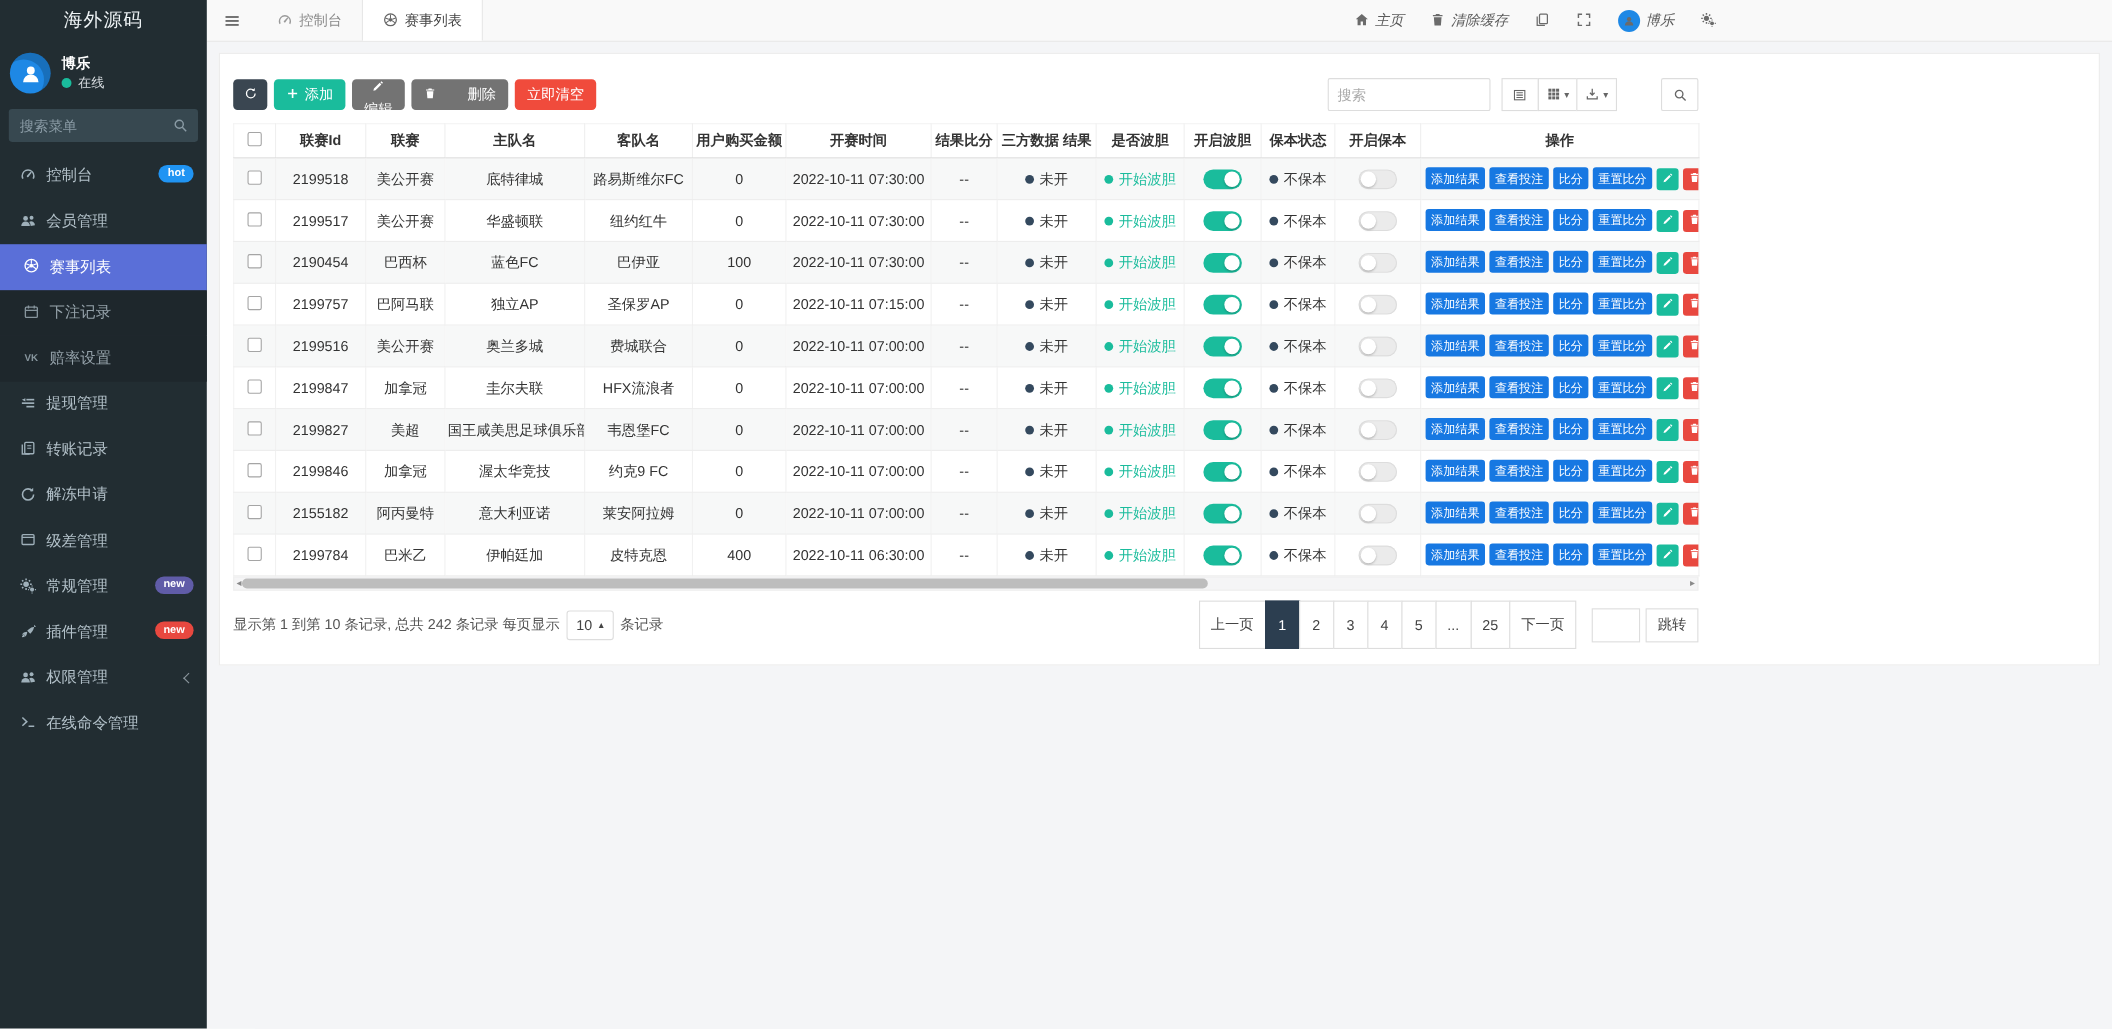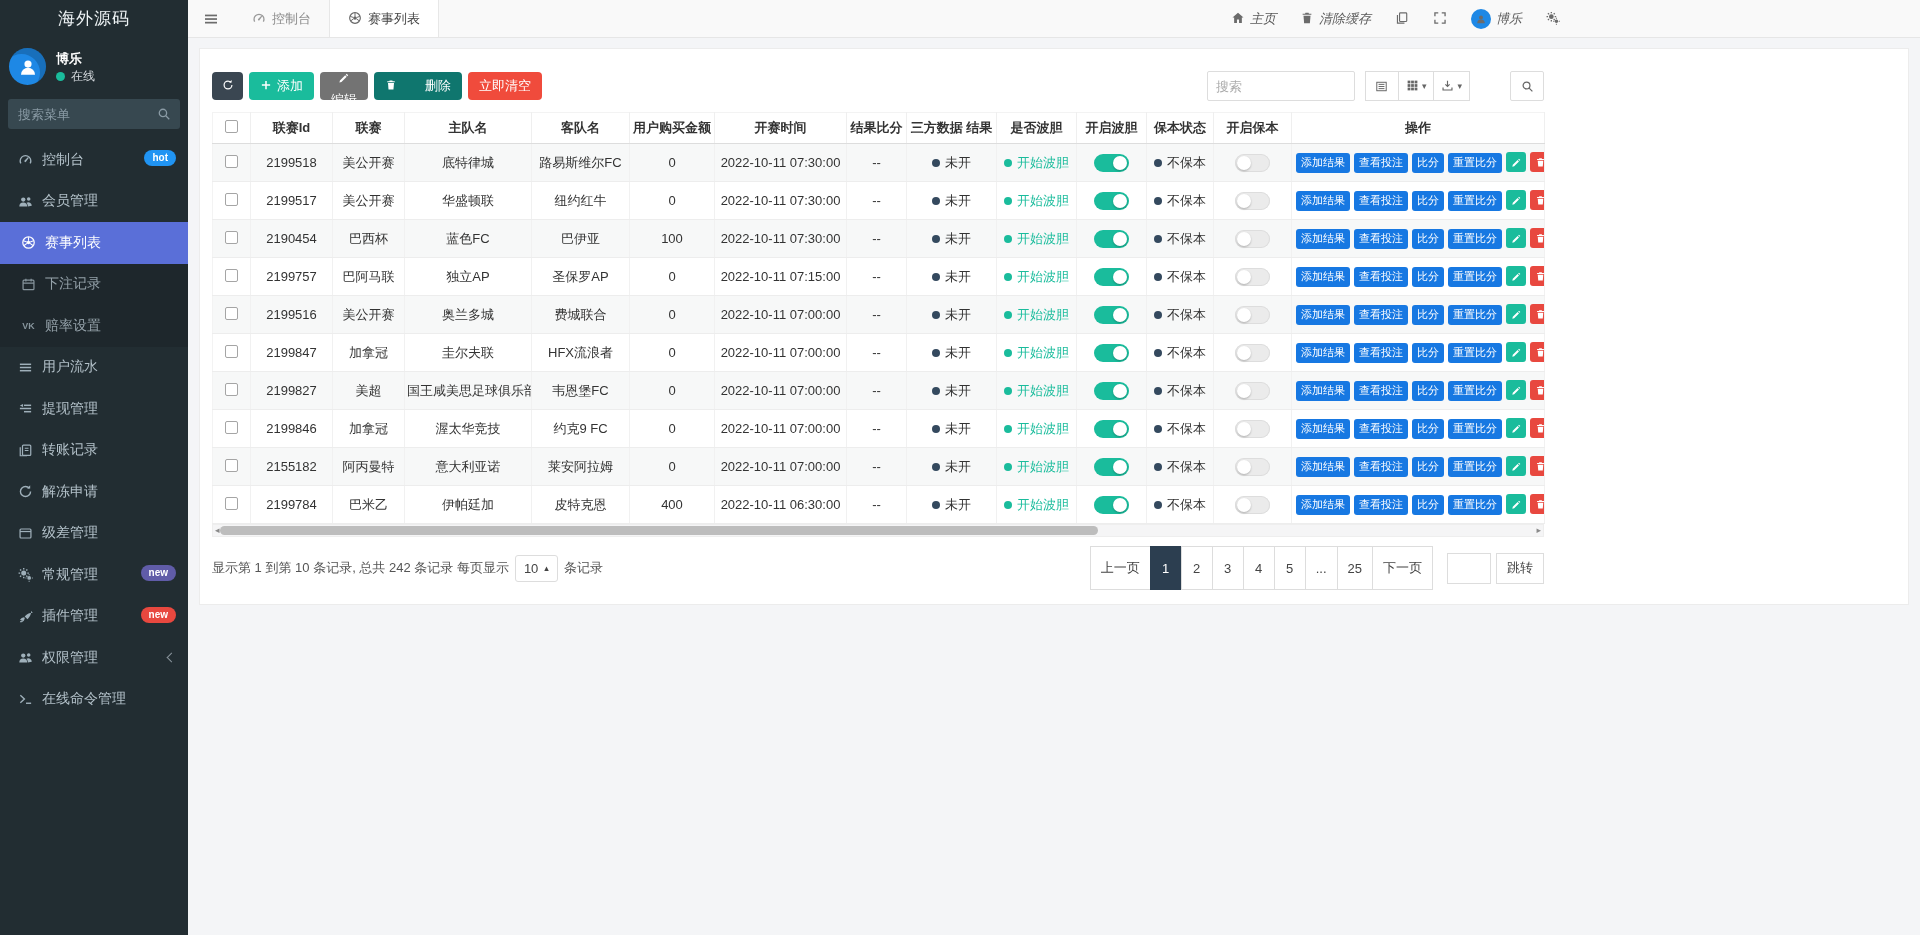--- a/index.html
+++ b/index.html
@@ -59,21 +59,21 @@
   .inner{width:1332px;}
 
   
   .ttools{display:flex;align-items:center;margin-top:10px;}
   .btn{height:28px;border:none;border-radius:4px;color:#fff;font-size:13px;padding:0 11px;
     margin-right:6px;display:inline-flex;align-items:center;gap:5px;cursor:pointer;font-family:inherit;}
   .btn .ic{font-size:12px;}
   .b-dark{background:#3a4651;width:31px;justify-content:center;padding:0;font-size:14px;}
   .b-green{background:#1abc9c;}
   .b-green-l{background:#737373;flex-direction:column;}
-  .b-red-l{background:#0f766e;gap:28px;}
+  .b-red-l{background:#737373;gap:28px;}
   .b-red{background:#f04b3c;}
   .tools-r{margin-left:auto;display:flex;align-items:center;}
   .srch{width:148px;height:30px;border:1px solid #ddd;border-radius:2px;font-size:13px;
     padding:0 8px;outline:none;color:#444;font-family:inherit;}
   .srch::placeholder{color:#aaa;}
   .bgroup{display:flex;margin-left:10px;}
   .wbtn{height:30px;min-width:34px;background:#fff;border:1px solid #ddd;color:#666;
     display:inline-flex;align-items:center;justify-content:center;gap:3px;cursor:pointer;font-size:13px;padding:0 7px;}
   .bgroup .wbtn + .wbtn{margin-left:-1px;}
   .wbtn .caret{font-size:9px;color:#666;}
@@ -92,21 +92,21 @@
   .dot.dark{background:#34495e;}
   .dot.green{background:#1abc9c;}
   .glink{color:#1abc9c;cursor:pointer;}
   .toggle{width:35px;height:18px;border-radius:10px;display:inline-block;position:relative;cursor:pointer;vertical-align:middle;}
   .toggle.on{background:#1abc9c;}
   .toggle.off{background:#ebebeb;box-shadow:inset 0 0 0 1px #ddd;}
   .knob{width:14px;height:14px;border-radius:50%;background:#fff;position:absolute;top:2px;box-shadow:0 1px 2px rgba(0,0,0,.25);}
   .toggle.on .knob{right:2px;}
   .toggle.off .knob{left:2px;}
   .abtn{height:20px;border:none;border-radius:3px;background:#1778e2;color:#fff;font-size:11px;
-    padding:0 5px;margin:0 2px;cursor:pointer;font-family:Liberation Sans, sans-serif;}
+    padding:0 5px;margin:0 2px;cursor:pointer;font-family:Liberation Mono, monospace;}
   .abtn.sq{width:20px;padding:0;font-size:11px;display:inline-flex;align-items:center;justify-content:center;}
   .abtn.g{background:#1abc9c;}
   .abtn.r{background:#e8483f;}
 
   
   .hscroll{width:1332px;height:13px;background:#f5f5f6;border:1px solid #eee;position:relative;margin-top:0;}
   .hthumb{position:absolute;left:7px;top:1px;height:9px;width:878px;background:#bdbdbd;border-radius:5px;cursor:grab;}
   .harrow{position:absolute;top:0;font-size:9px;color:#8a8a8a;line-height:11px;cursor:pointer;}
   .harrow.l{left:2px;} .harrow.r{right:2px;}
 
@@ -184,28 +184,20 @@
             <rect x="2.2" y="3.4" width="11.6" height="10" rx="1"></rect>
             <path d="M2.2 6.6h11.6M5.2 1.8v3M10.8 1.8v3"></path>
           </svg></span>
         <span>下注记录</span>
       </div>
       <div class="mi sub">
         <span class="ic"><svg viewBox="0 0 16 16" fill="currentColor">
             <text x="8" y="11.5" text-anchor="middle" font-size="9.5" font-weight="bold" font-family="inherit">VK</text>
           </svg></span>
         <span>赔率设置</span>
-      </div>
-      <div class="mi">
-        <span class="ic"><svg viewBox="0 0 16 16" fill="currentColor">
-            <rect x="2" y="3.8" width="12" height="1.6"></rect>
-            <rect x="2" y="7.2" width="12" height="1.6"></rect>
-            <rect x="2" y="10.6" width="12" height="1.6"></rect>
-          </svg></span>
-        <span>用户流水</span>
       </div>
       <div class="mi">
         <span class="ic"><svg viewBox="0 0 16 16" fill="currentColor">
             <rect x="6.4" y="3.8" width="7.6" height="1.6"></rect>
             <rect x="2" y="7.2" width="12" height="1.6"></rect>
             <rect x="6.4" y="10.6" width="7.6" height="1.6"></rect>
             <path d="M5.4 3.2v3.2L2 4.8z"></path>
           </svg></span>
         <span>提现管理</span>
       </div>

